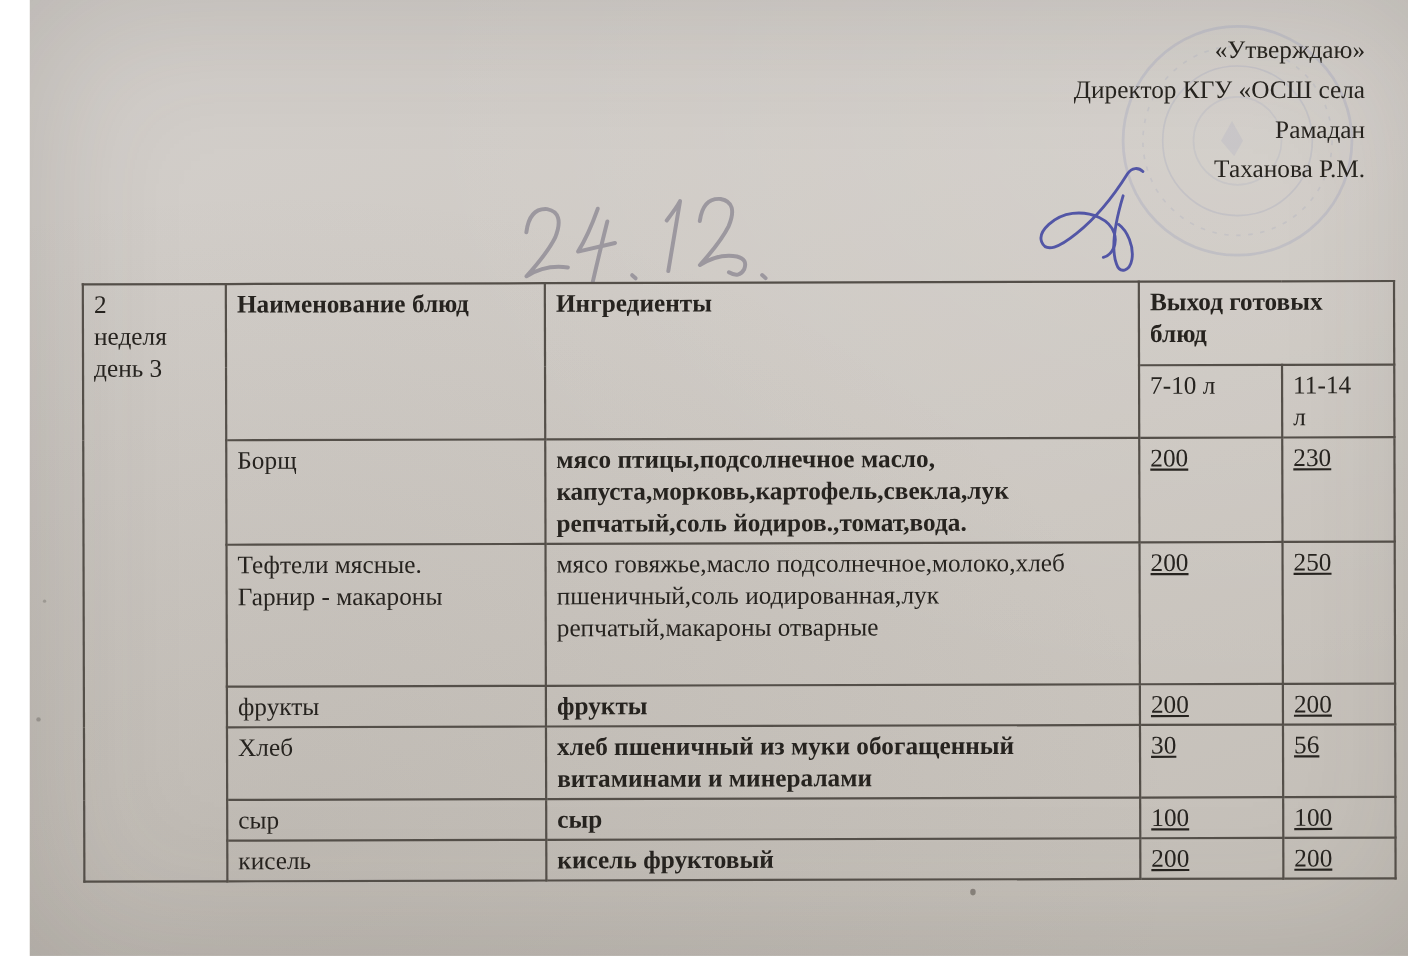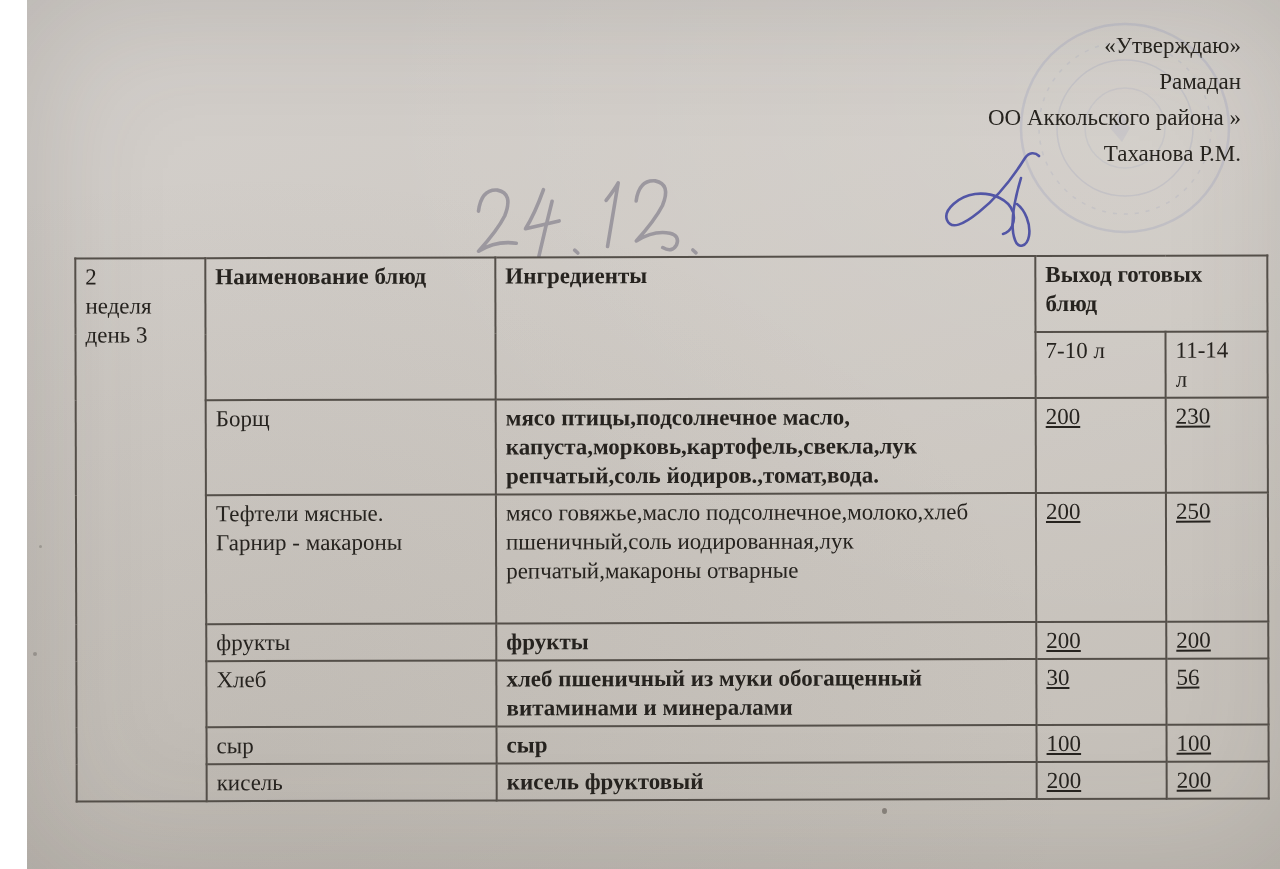--- a/index.html
+++ b/index.html
@@ -71,22 +71,22 @@
   <svg class="stamp" width="220" height="222" viewBox="0 0 220 222">
     <circle cx="110" cy="110" r="104" fill="none" stroke="#5b6cb0" stroke-width="2.5" opacity="0.14"></circle>
     <circle cx="110" cy="110" r="86" fill="none" stroke="#5b6cb0" stroke-width="1.5" opacity="0.10" stroke-dasharray="4 7"></circle>
     <circle cx="110" cy="110" r="68" fill="none" stroke="#5b6cb0" stroke-width="1.5" opacity="0.12"></circle>
     <circle cx="110" cy="110" r="40" fill="none" stroke="#5b6cb0" stroke-width="1.5" opacity="0.09"></circle>
     <path d="M 95 110 l 10 -18 l 10 18 l -8 14 z" fill="#5b6cb0" opacity="0.08"></path>
   </svg>
 
   <div class="approval">
     <div>«Утверждаю»</div>
+    <div>Директор КГУ «ОСШ села</div>
     <div>Рамадан</div>
-    <div>ОО Аккольского района »</div>
     <div>Таханова Р.М.</div>
   </div>
 
   <svg class="signature" width="150" height="120" viewBox="0 0 150 120">
     <g fill="none" stroke="#3c41a0" stroke-width="2.6" stroke-linecap="round" stroke-linejoin="round" opacity="0.85">
       <path d="M 122 16 C 118 12, 112 12, 108 18 C 98 34, 82 56, 62 72 C 46 85, 34 90, 30 80 C 26 70, 42 56, 58 54 C 76 52, 92 60, 96 72 C 99 82, 94 92, 86 94"></path>
       <path d="M 104 38 C 98 58, 92 84, 98 100 C 101 109, 110 107, 112 96 C 114 84, 108 70, 100 64"></path>
     </g>
   </svg>
 

